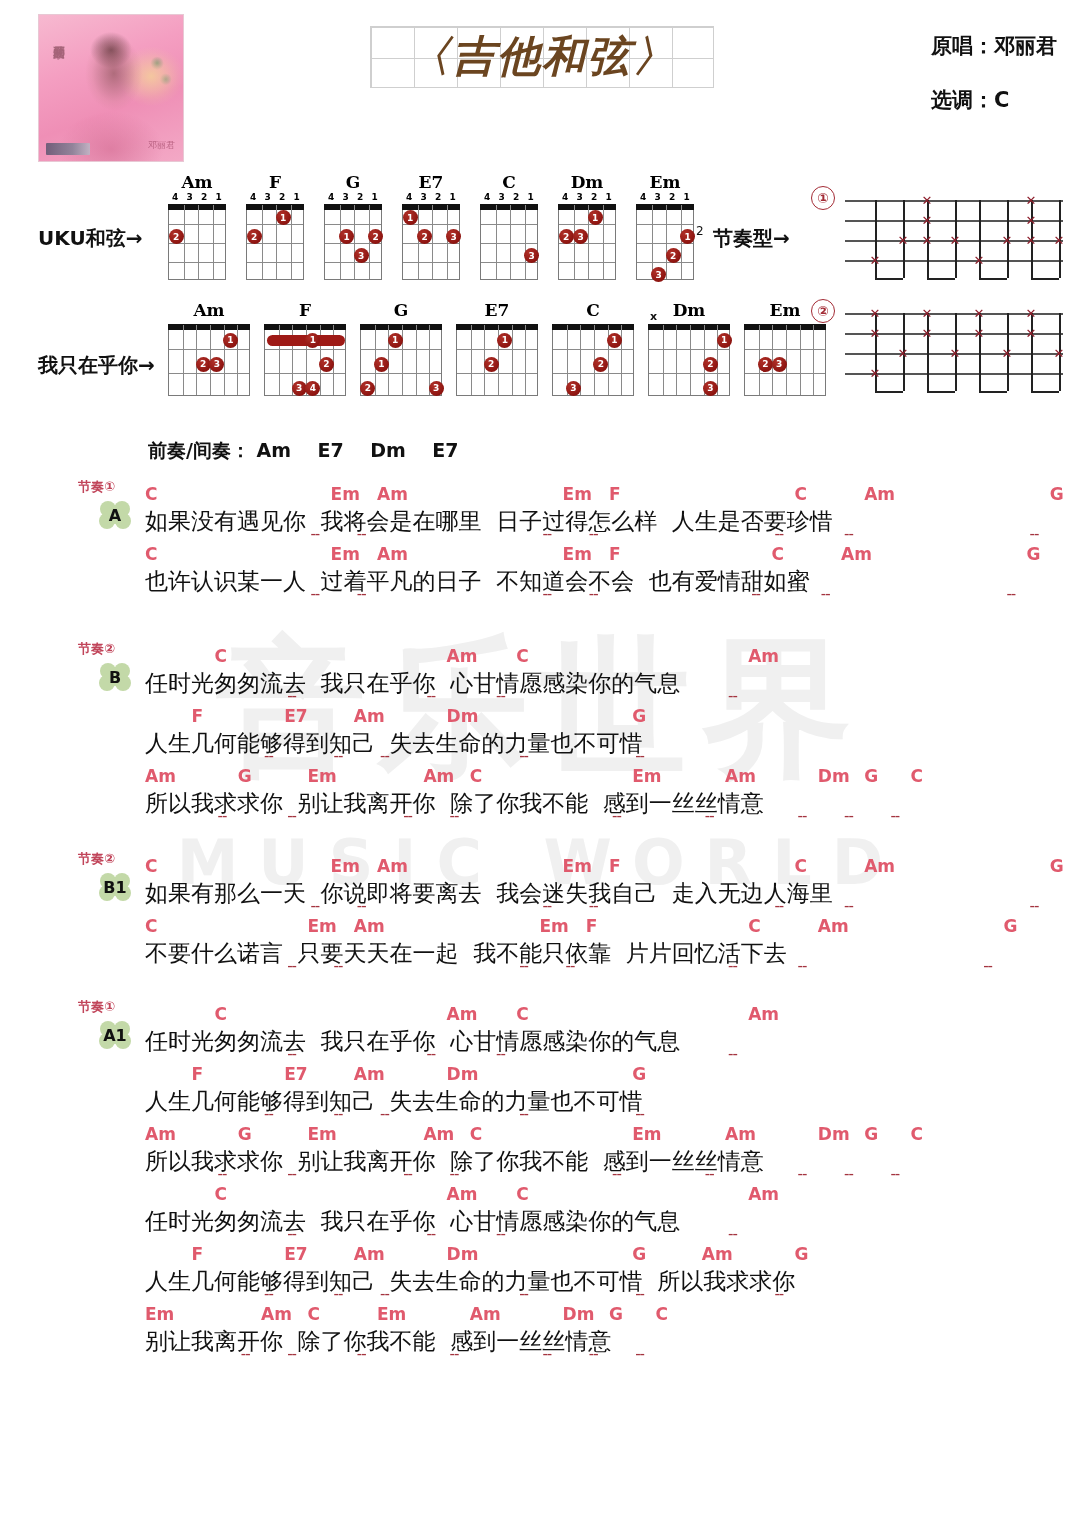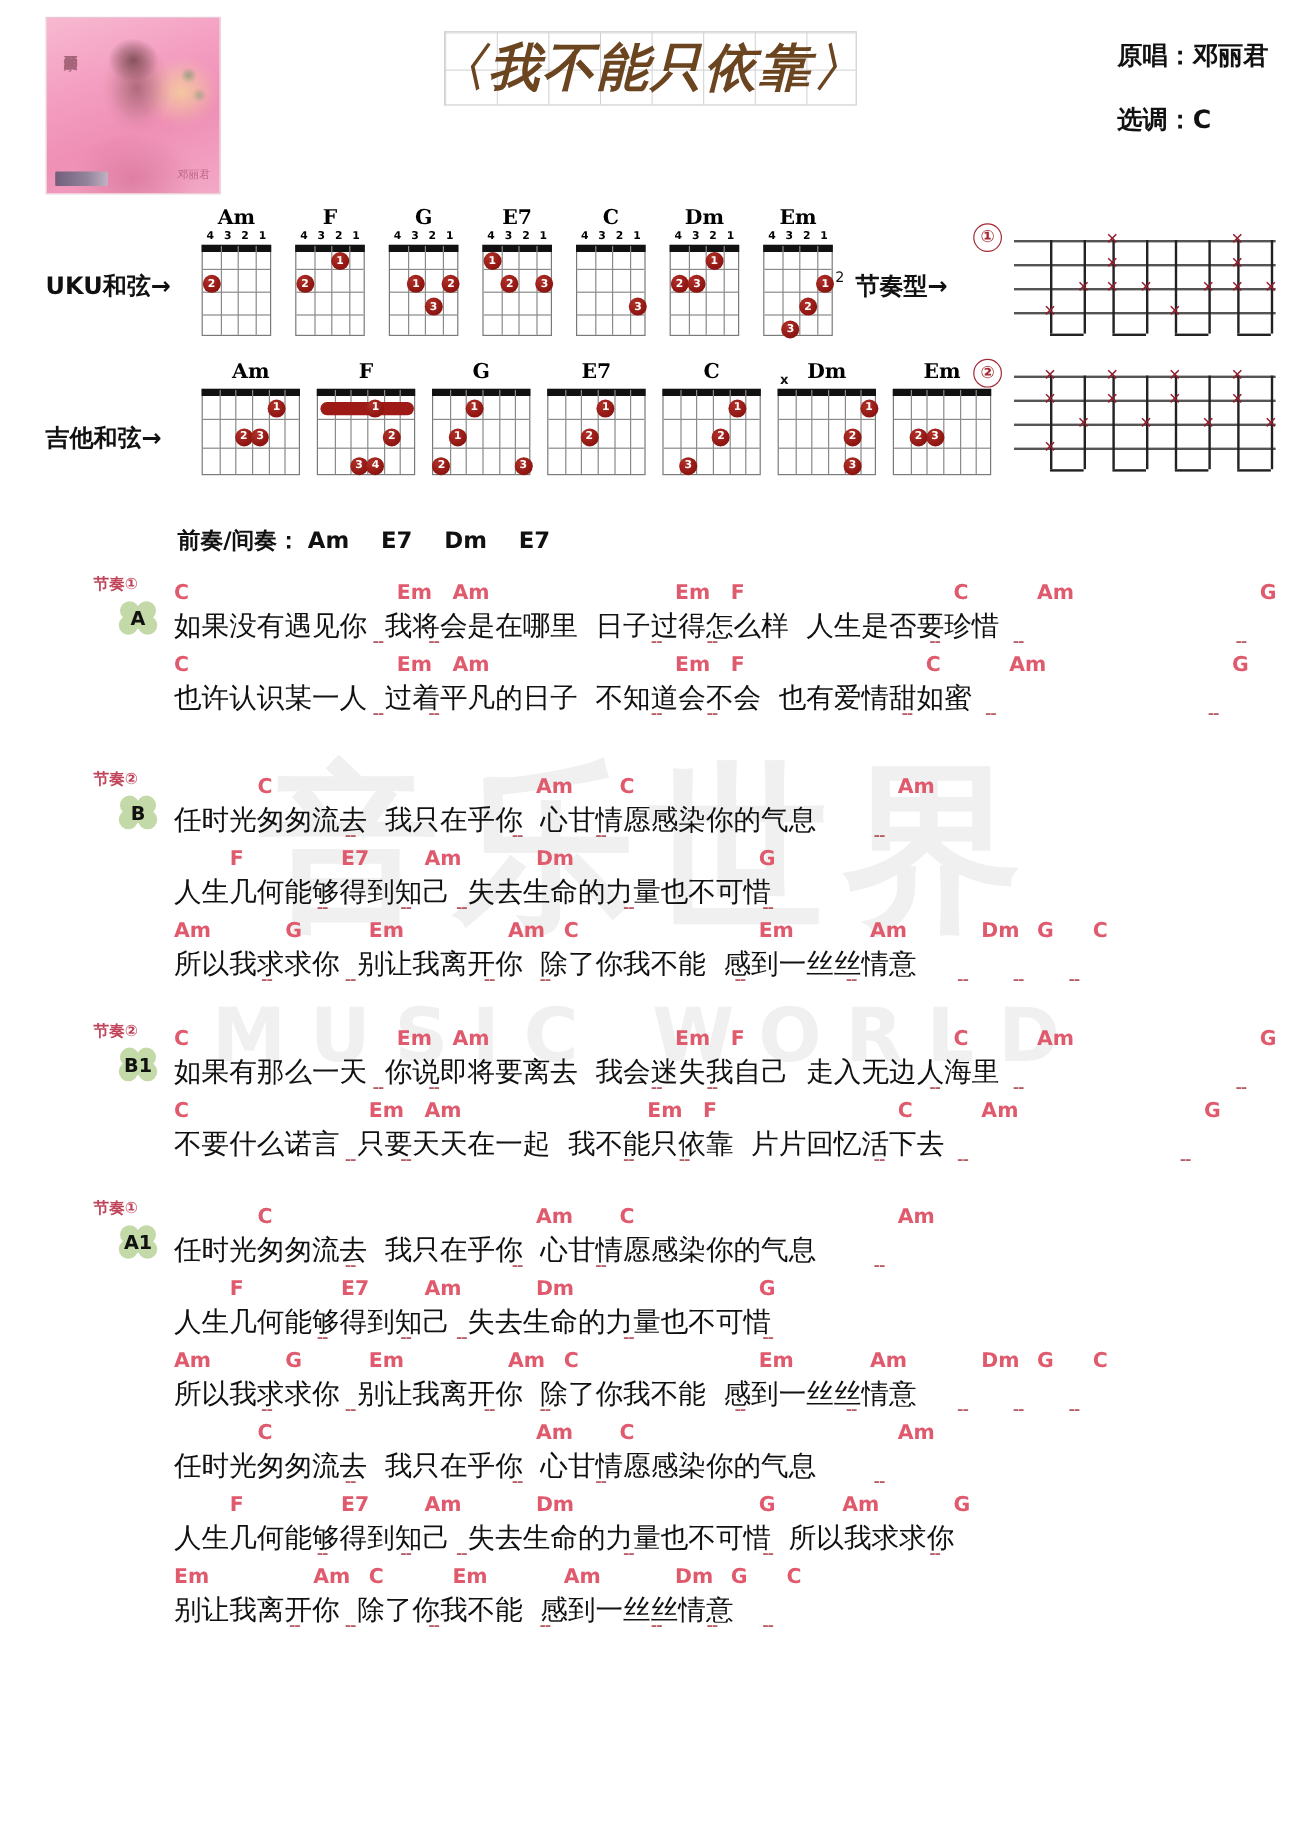--- a/index.html
+++ b/index.html
@@ -153,30 +153,30 @@
 </div>
 
 <div class="album">
   <div class="cjk-v">永远的爱邓丽君</div>
   <div class="brand"></div>
   <div class="sig">邓丽君</div>
 </div>
 
 <div class="title-wrap">
   <div class="title-grid"></div>
-  <div class="title-text">〈我不能只依靠〉</div>
+  <div class="title-text">〈吉他和弦〉</div>
 </div>
 
 <div class="meta">
   <div>原唱：邓丽君</div>
   <div>选调：C</div>
 </div>
 
 <div class="side-label" style="left:38px;top:225px;">UKU和弦→</div>
-<div class="side-label" style="left:38px;top:352px;">吉他和弦→</div>
+<div class="side-label" style="left:38px;top:352px;">我只在乎你→</div>
 <div class="side-label" style="left:713px;top:225px;">节奏型→</div>
 
 <div id="uku-row" class="chordrow" style="left:168px;top:172px;">
     <div class="chord" style="left: 0px; top: 0px; width: 58px; height: 110px;">
       <div class="cname" style="top: 0px;">Am</div>
       <div class="fretnums" style="top: 20px;">
         <span>4</span>
         <span>3</span>
         <span>2</span>
         <span>1</span>

